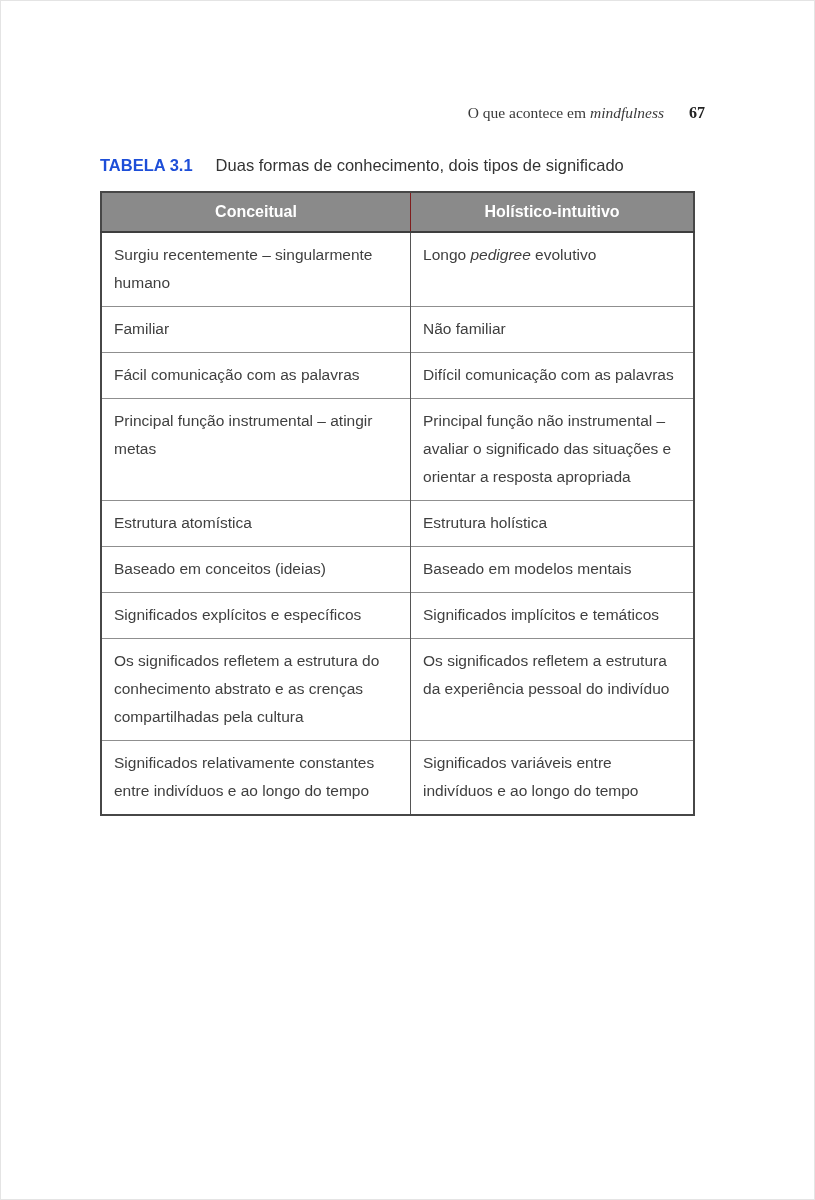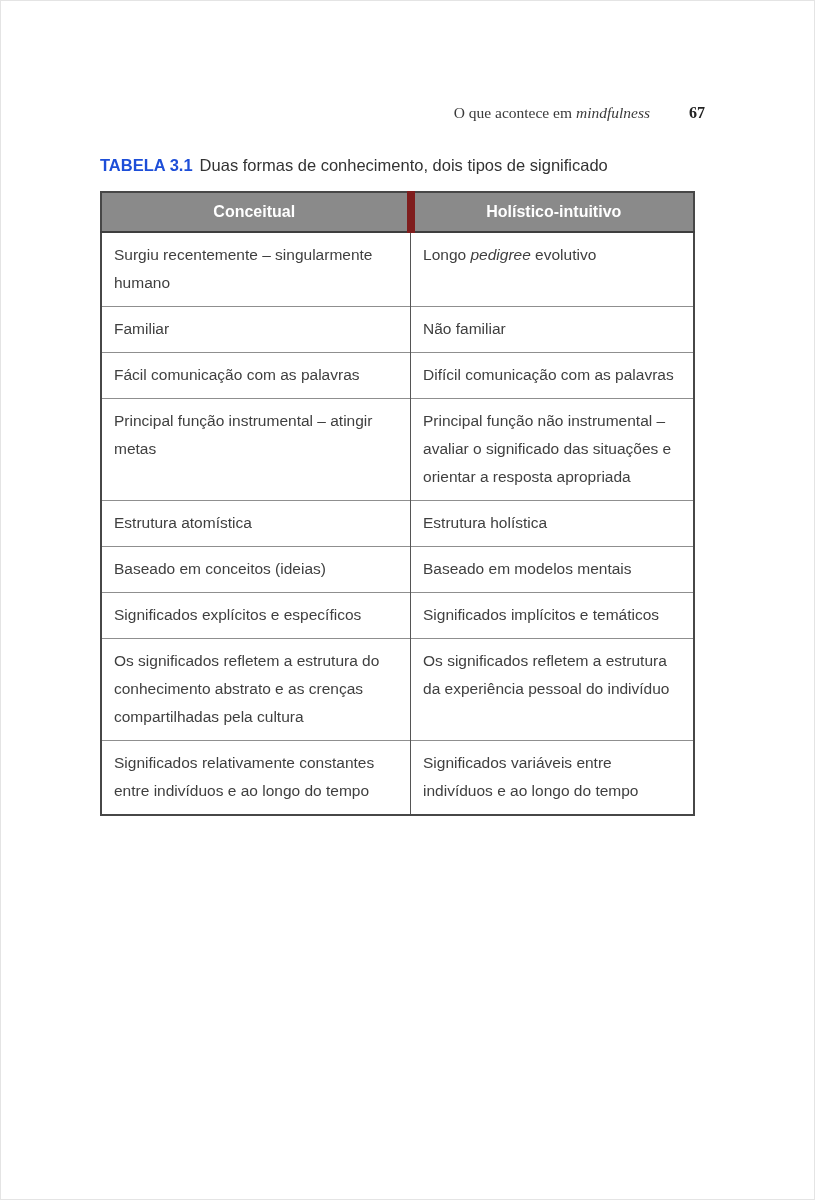--- a/index.html
+++ b/index.html
@@ -17,54 +17,54 @@
     top: 104px;
     right: 110px;
     font-family: "Liberation Serif", serif;
     font-size: 15.5px;
     color: #3a3a3a;
     white-space: nowrap;
   }
   .running-head em { font-style: italic; }
   .running-head .pagenum {
     font-weight: 700;
-    margin-left: 39px;
+    margin-left: 25px;
     color: #232323;
     font-size: 16px;
   }
   .caption {
     position: absolute;
     left: 100px;
     top: 156px;
     width: 620px;
     font-size: 16.5px;
     color: #333333;
   }
   .caption strong { font-weight: 700; color: #1d4ed8; }
-  .caption .title { margin-left: 7px; }
+  .caption .title { margin-left: 23px; }
   table.cmp {
     position: absolute;
     left: 100px;
     top: 191px;
     width: 595px;
     border-collapse: collapse;
     table-layout: fixed;
     border: 2px solid #474747;
   }
   table.cmp th {
     background: var(--header-bg, #8a8a8a);
     color: var(--header-fg, #ffffff);
     font-weight: 700;
     font-size: 16px;
     text-align: center;
     padding: 10px 8px;
     border-bottom: 2px solid #3e3e3e;
     margin-left: 42px;
   }
-  table.cmp th + th { border-left: 8px solid #7f1d1d; }
+  table.cmp th + th { border-left: 1px solid #7f1d1d; }
   table.cmp td {
     font-size: 15.5px;
     line-height: 28px;
     color: var(--body-fg, #3f3f3f);
     padding: 8px 12px 9px 12px;
     vertical-align: top;
     border-top: 1px solid #8f8f8f;
   }
   table.cmp td + td { border-left: 1.5px solid #555555; }
   table.cmp tbody tr:first-child td { border-top: none; }

